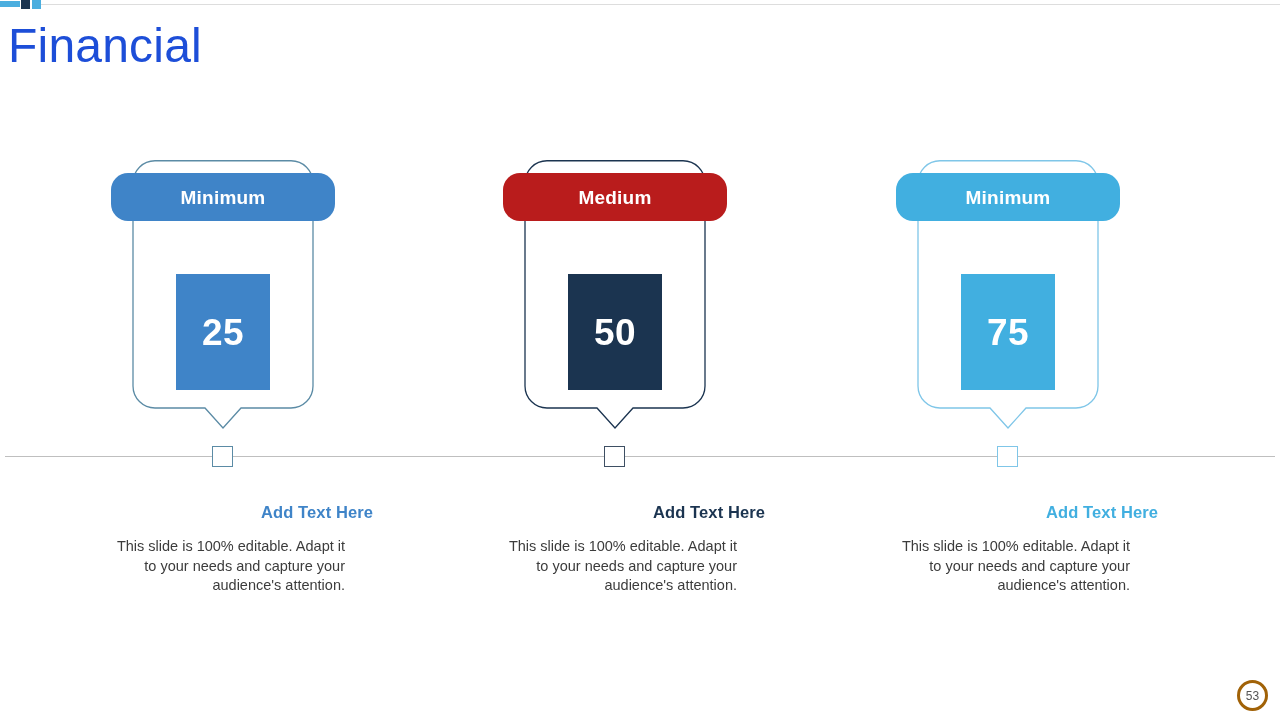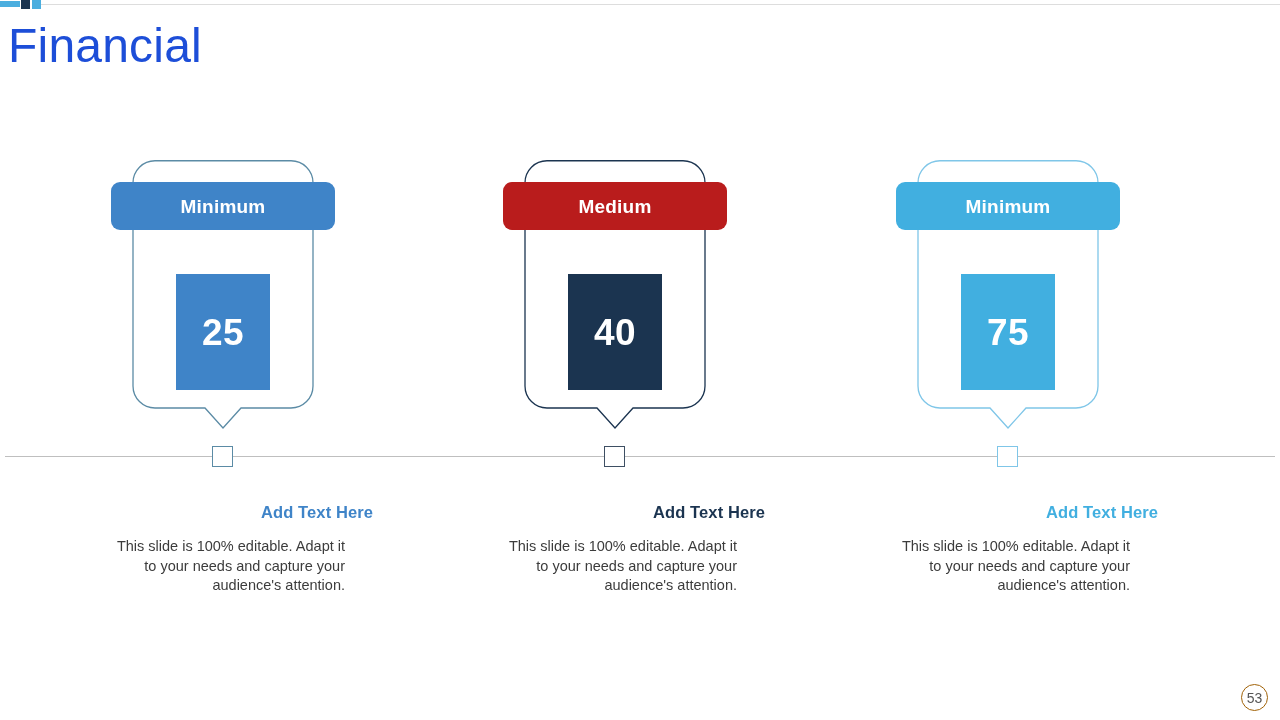--- a/index.html
+++ b/index.html
@@ -101,24 +101,24 @@
   .card-shape svg {
     display: block;
     width: 300px;
     height: 275px;
   }
 
   
   .card-header {
     position: absolute;
     left: 38px;
-    top: 22px;
+    top: 13px;
     width: 224px;
     height: 48px;
-    border-radius: 9px;
+    border-radius: 17px;
     display: flex;
     align-items: center;
     justify-content: center;
     box-sizing: border-box;
   }
   .card-header-label {
     color: #ffffff;
     font-size: 19px;
     font-weight: bold;
     letter-spacing: 0.2px;
@@ -181,26 +181,26 @@
     box-sizing: border-box;
   }
 
   
   .page-number {
     position: absolute;
     right: 12px;
     bottom: 9px;
     width: 25px;
     height: 25px;
-    border: 1px solid #a16207;
+    border: 3px solid #a16207;
     border-radius: 50%;
     display: flex;
     align-items: center;
     justify-content: center;
-    font-size: 14px;
+    font-size: 12px;
     color: #555555;
     line-height: 10px;
   }
 </style>
 </head>
 <body>
 
 <div class="topbar">
   <div class="topbar-seg1" style="background: rgb(75, 174, 223);"></div>
   <div class="topbar-seg2" style="background: rgb(27, 52, 80);"></div>
@@ -234,21 +234,21 @@
 <div class="column col-1">
   <div class="card-shape">
     <svg viewBox="0 0 300 275" xmlns="http://www.w3.org/2000/svg">
       <path id="bubble-1" d="M 82 0.75 L 218 0.75 A 22 22 0 0 1 240 22.75 L 240 226 A 22 22 0 0 1 218 248 L 168 248 L 150 268 L 132 248 L 82 248 A 22 22 0 0 1 60 226 L 60 22.75 A 22 22 0 0 1 82 0.75 Z" fill="none" stroke="#1B3450" stroke-width="1.3"></path>
     </svg>
   </div>
   <div class="card-header" style="background: #b91c1c;">
     <span class="card-header-label">Medium</span>
   </div>
   <div class="value-box" style="background: rgb(27, 52, 80);">
-    <span class="value-text">40</span>
+    <span class="value-text">50</span>
   </div>
   <div class="node-square" style="border-color: rgb(62, 79, 99);"></div>
   <div class="caption">
     <div class="caption-heading" style="color: rgb(27, 52, 80);">Add Text Here</div>
     <div class="caption-body">This slide is 100% editable. Adapt it to your needs and capture your audience's attention.</div>
   </div>
 </div>
 
 <div class="column col-2">
   <div class="card-shape">

